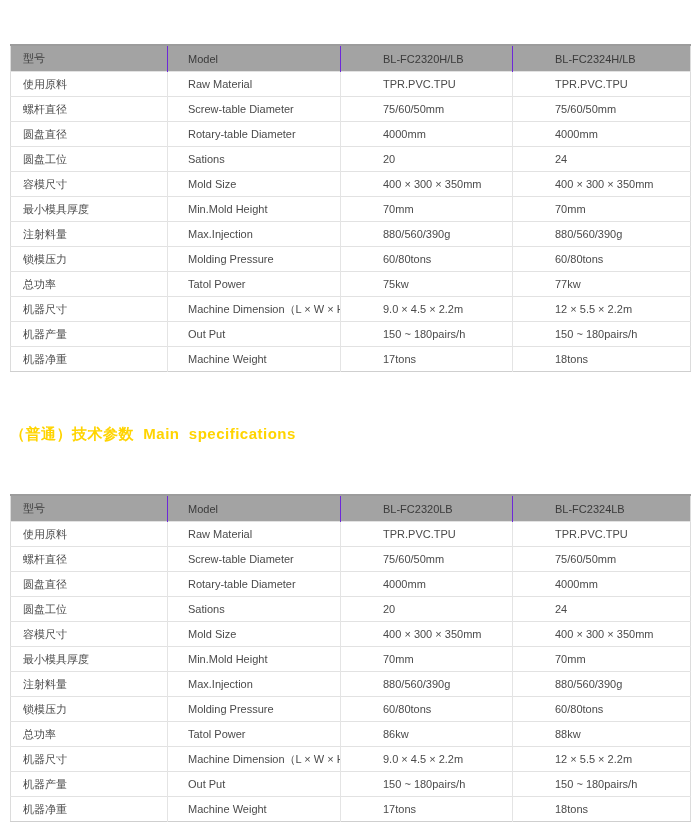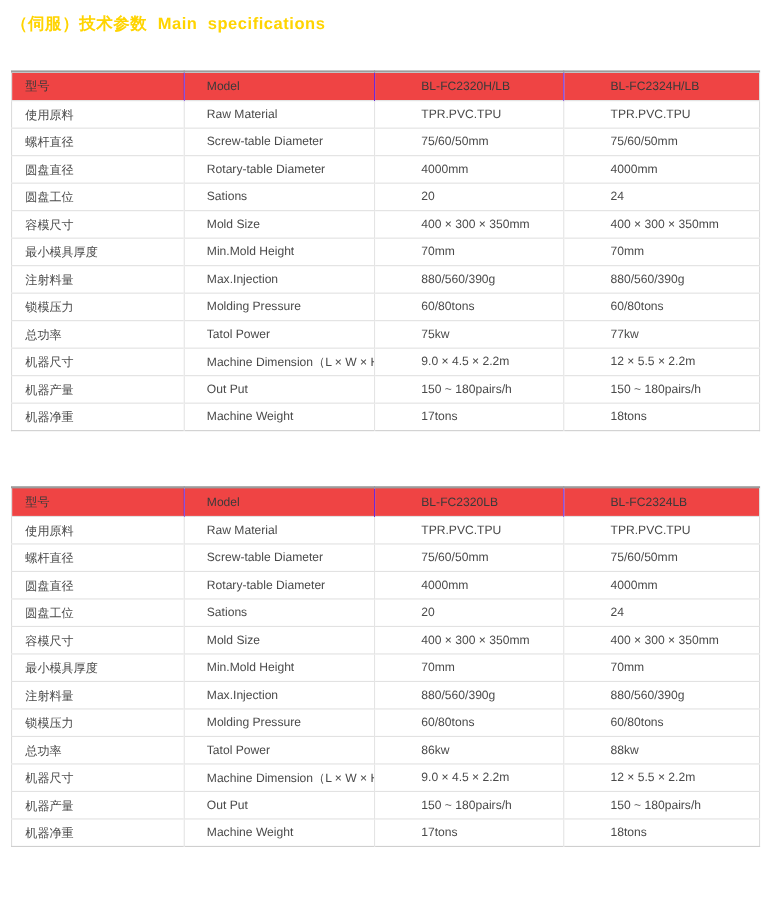--- a/index.html
+++ b/index.html
@@ -48,38 +48,37 @@
     font-weight: normal;
     text-align: left;
     vertical-align: middle;
     height: 24px;
     padding: 0;
     color: #4A4A4A;
     overflow: hidden;
     white-space: nowrap;
   }
   thead th {
-    background: #ef4444;
+    background: #a3a3a3;
     color: #3A3A3A;
     height: 25px;
     margin-left: 20px;
   }
   thead th + th { border-left: 1px solid #6d28d9; }
   tbody td { border-top: 1px solid #E2E2E2; }
   tbody td + td { border-left: 1px solid #E4E4E4; }
   .c0 { padding-left: 12px; }
   .c1 { padding-left: 20px; }
   .c2, .c3 { padding-left: 42px; }
 </style>
 </head>
 <body>
 
 <div class="page">
 
-  <h2 class="section-title">（伺服）技术参数  Main  specifications</h2>
 
   <table class="spec-table first">
     <colgroup>
       <col class="w0">
         <col class="w1">
         <col class="w2">
         <col class="w3">
     </colgroup>
     <thead>
       <tr>
@@ -158,20 +157,21 @@
         </tr>
         <tr>
           <td class="c0">机器净重</td>
           <td class="c1">Machine Weight</td>
           <td class="c2">17tons</td>
           <td class="c3">18tons</td>
         </tr>
       </tbody>
   </table>
 
+  <h2 class="section-title second">（普通）技术参数  Main  specifications</h2>
 
   <table class="spec-table second">
     <colgroup>
       <col class="w0">
         <col class="w1">
         <col class="w2">
         <col class="w3">
     </colgroup>
     <thead>
       <tr>

